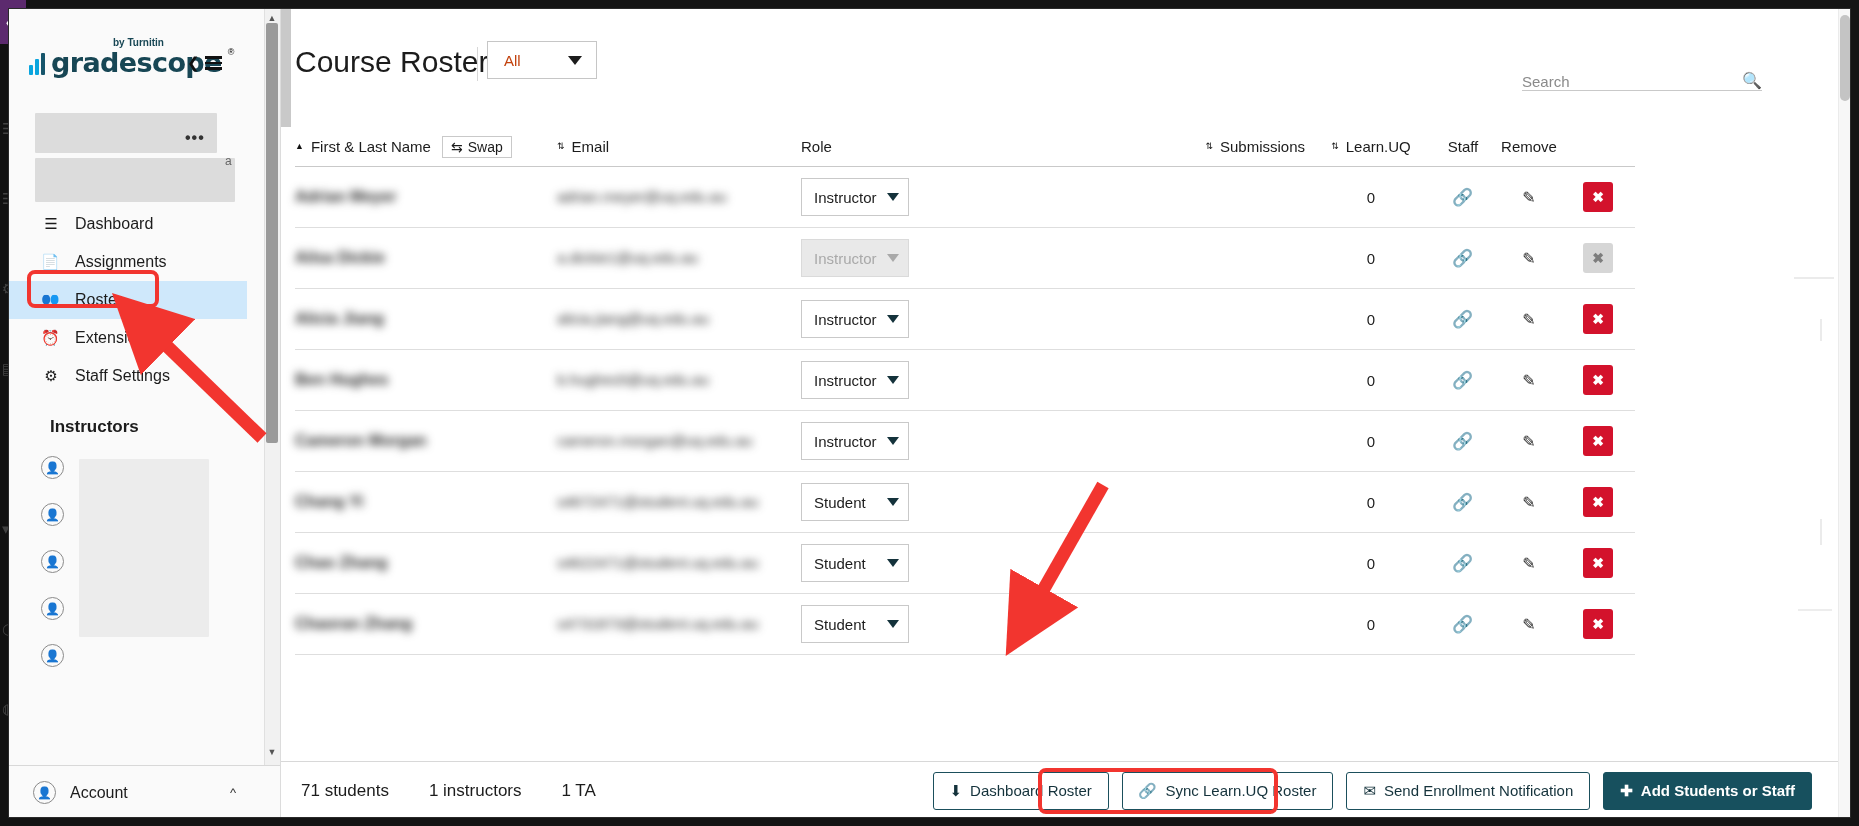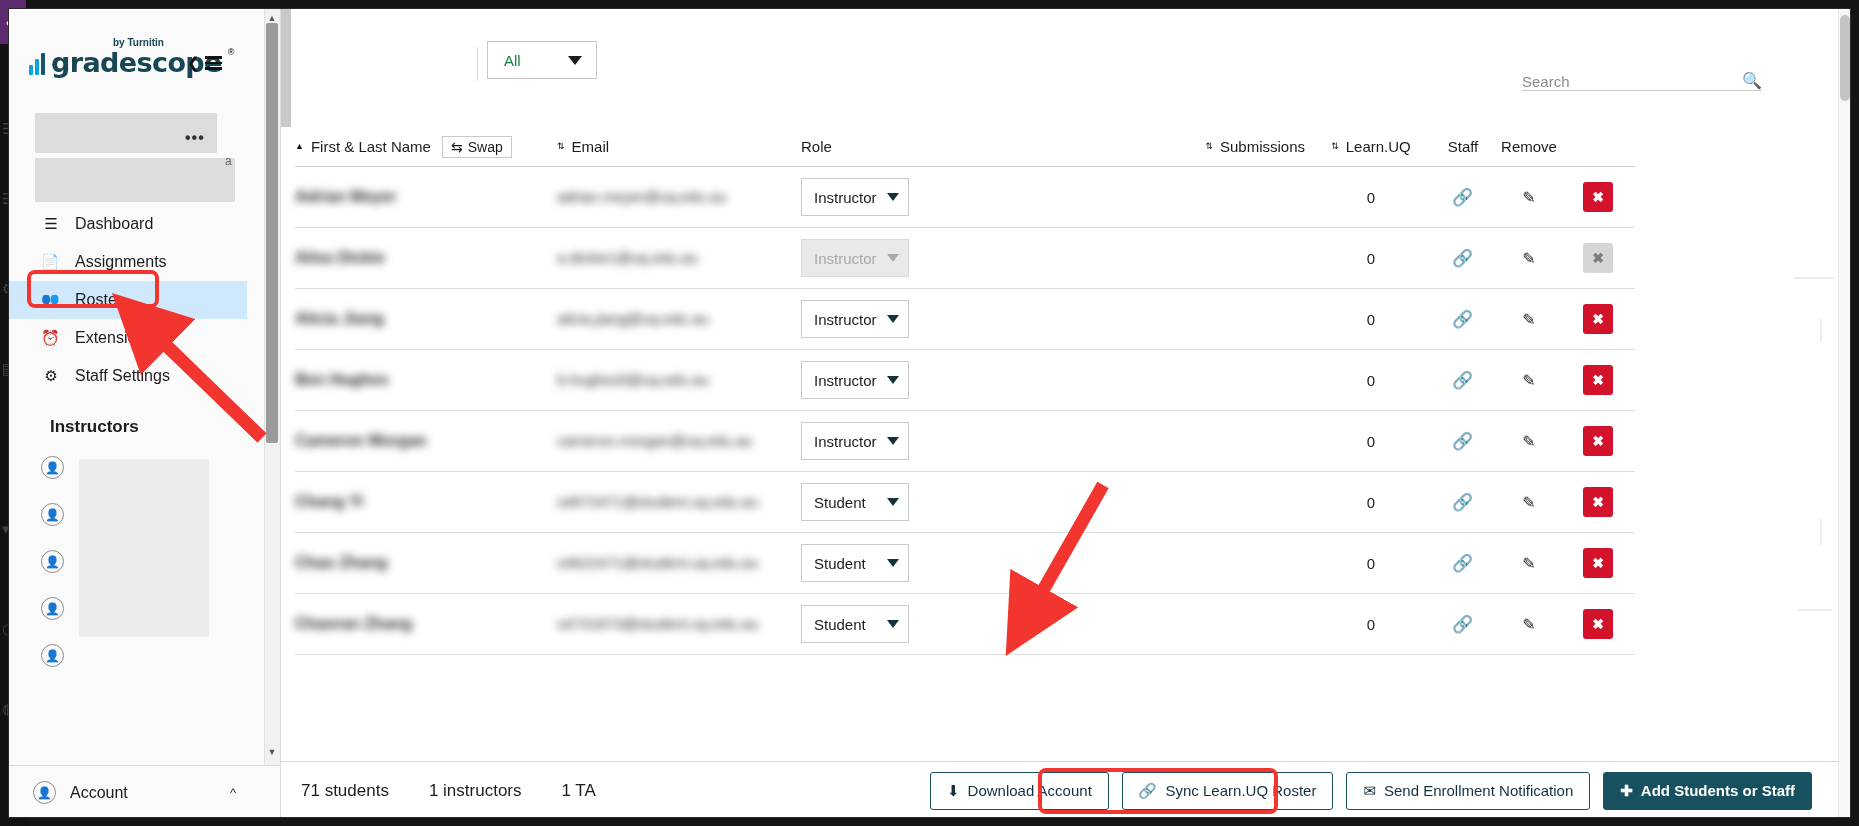--- a/index.html
+++ b/index.html
@@ -162,21 +162,21 @@
   }
   .head-div {
     position: absolute; left: 196px; top: 8px; width: 1px; height: 34px;
     background: #d7d7d7;
   }
   .filter-select {
     position: absolute; left: 206px; top: 2px;
     width: 110px; height: 38px;
     border: 1px solid #c6c6c6; background: #fff;
     display: flex; align-items: center; justify-content: space-between;
-    padding: 0 14px 0 16px; font-size: 15px; color: #15803d;
+    padding: 0 14px 0 16px; font-size: 15px; color: #c2410c;
   }
   .caret { width: 0; height: 0; border-left: 7px solid transparent;
            border-right: 7px solid transparent; border-top: 9px solid #1c1c1c; }
 
   .search-wrap {
     position: absolute; right: 76px; top: 20px;
     width: 240px; height: 32px;
     border-bottom: 1px solid #c9c9c9;
     display: flex; align-items: flex-end; justify-content: space-between;
   }
@@ -372,20 +372,21 @@
         <span>Account</span>
         <span class="chev">^</span>
       </div>
     </nav>
 
     <section class="main">
 
       <div class="edge-bar"></div>
 
       <div class="page-head">
+        <h1 class="page-title">Course Roster</h1>
         <div class="head-div"></div>
         <div class="filter-select">
           <span>All</span>
           <span class="caret"></span>
         </div>
 
         <div class="search-wrap">
           <input class="search-input" type="text" placeholder="Search" style="">
           <span class="search-ico">🔍</span>
         </div>
@@ -600,21 +601,21 @@
 
       <div class="footer">
         <div class="counts">
           <span>71 students</span>
           <span>1 instructors</span>
           <span>1 TA</span>
         </div>
         <div class="footer-actions">
           <button class="btn">
             <span>⬇</span>
-            <span>Download Account</span>
+            <span>Dashboard Roster</span>
           </button>
           <button class="btn" id="sync-btn">
             <span>🔗</span>
             <span>Sync Learn.UQ Roster</span>
           </button>
           <button class="btn">
             <span>✉</span>
             <span>Send Enrollment Notification</span>
           </button>
           <button class="btn primary">

